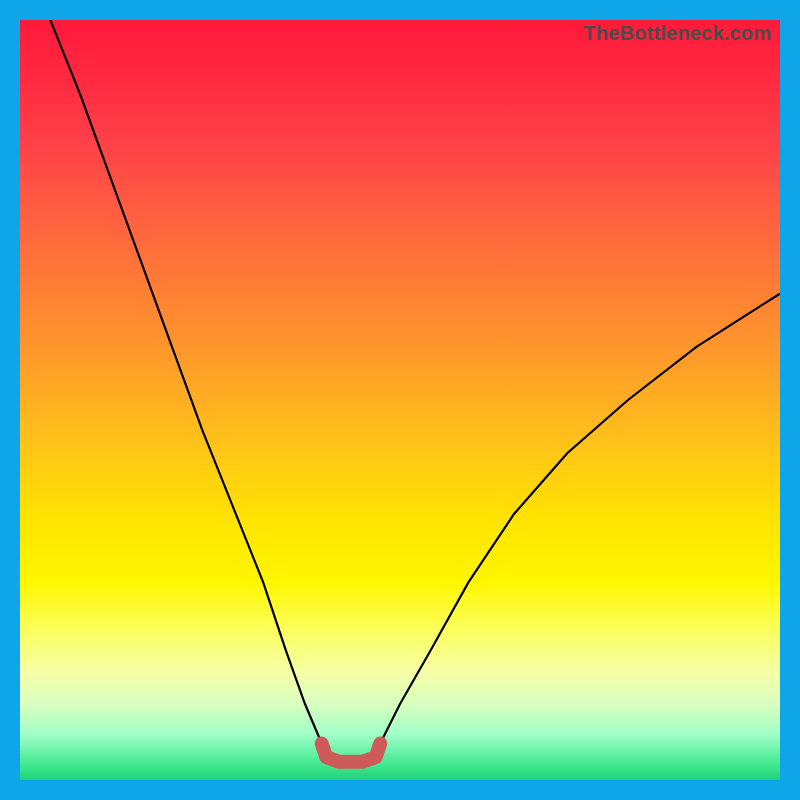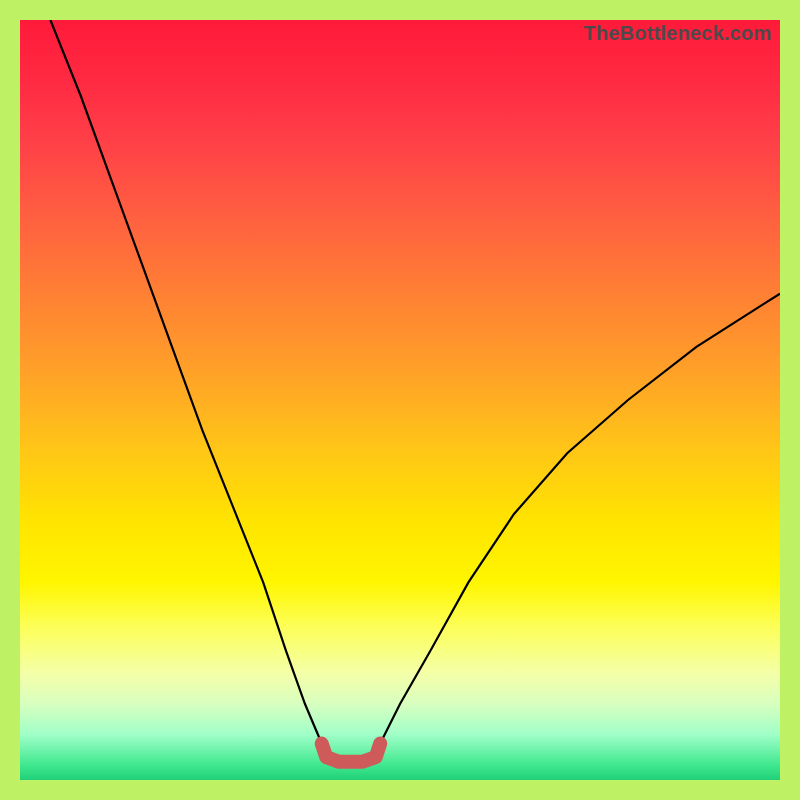--- a/index.html
+++ b/index.html
@@ -8,21 +8,21 @@
     width: 800px;
     height: 800px;
     overflow: hidden;
     background: #000;
     font-family: Arial, Helvetica, sans-serif;
   }
   .frame {
     position: relative;
     width: 800px;
     height: 800px;
-    background: #bef264;
+    background: #0ea5e9;
   }
   .plot-area {
     position: absolute;
     left: 20px;
     top: 20px;
     width: 760px;
     height: 760px;
     overflow: hidden;
   }
   .gradient {

